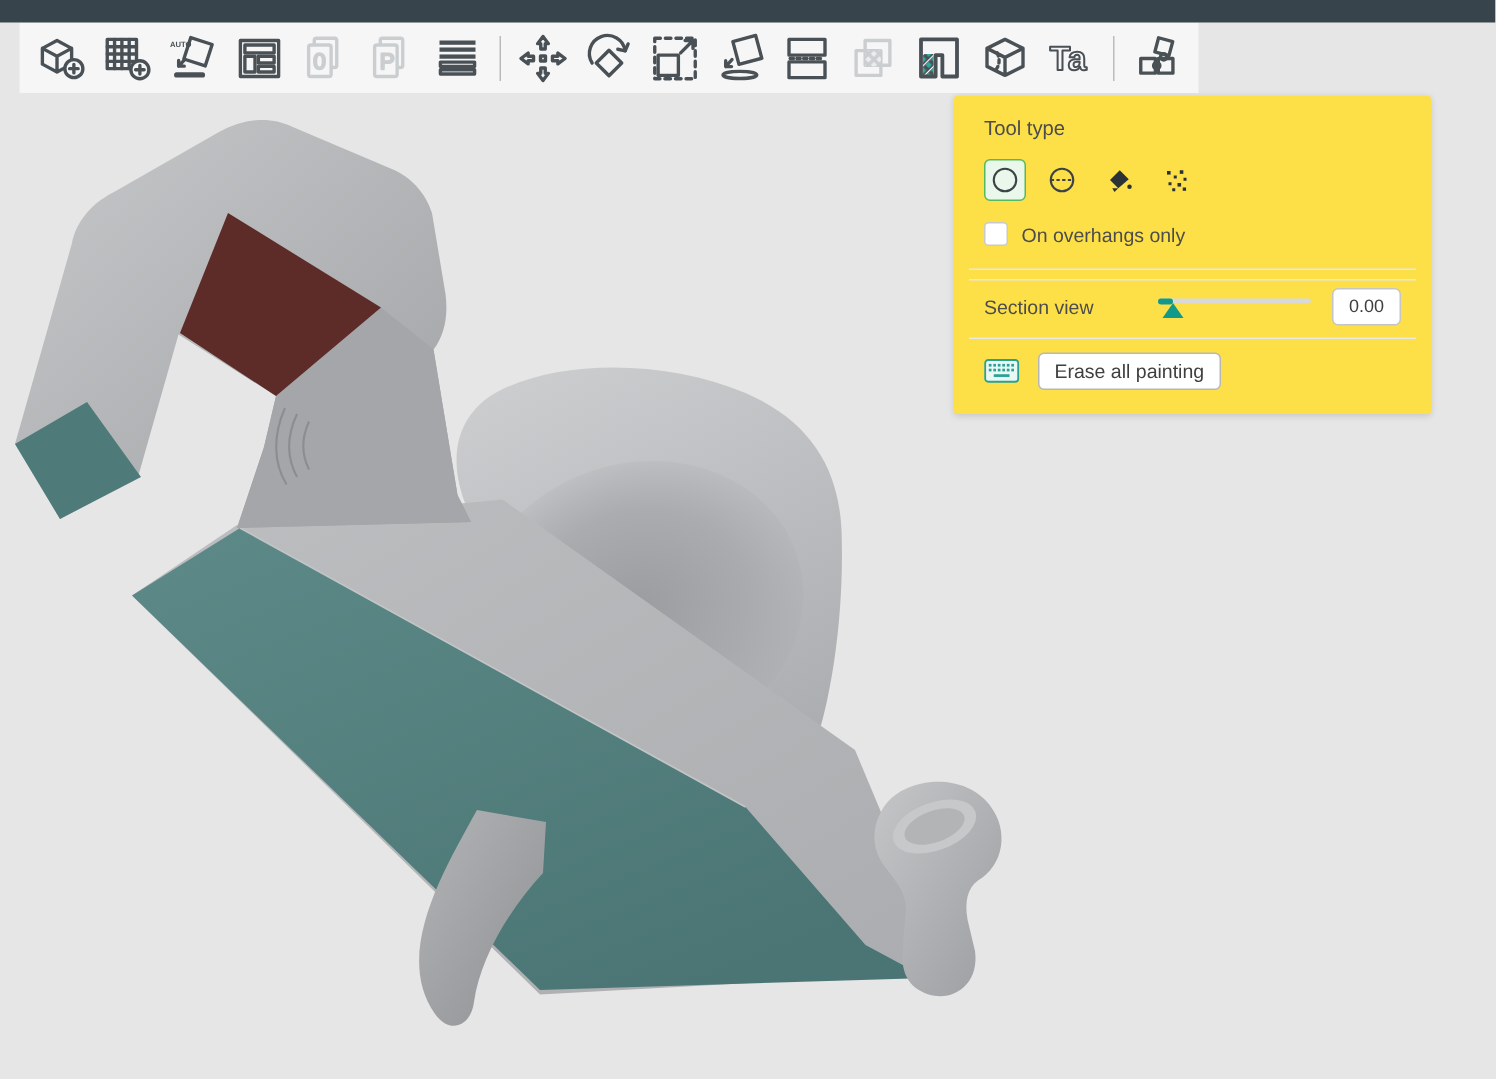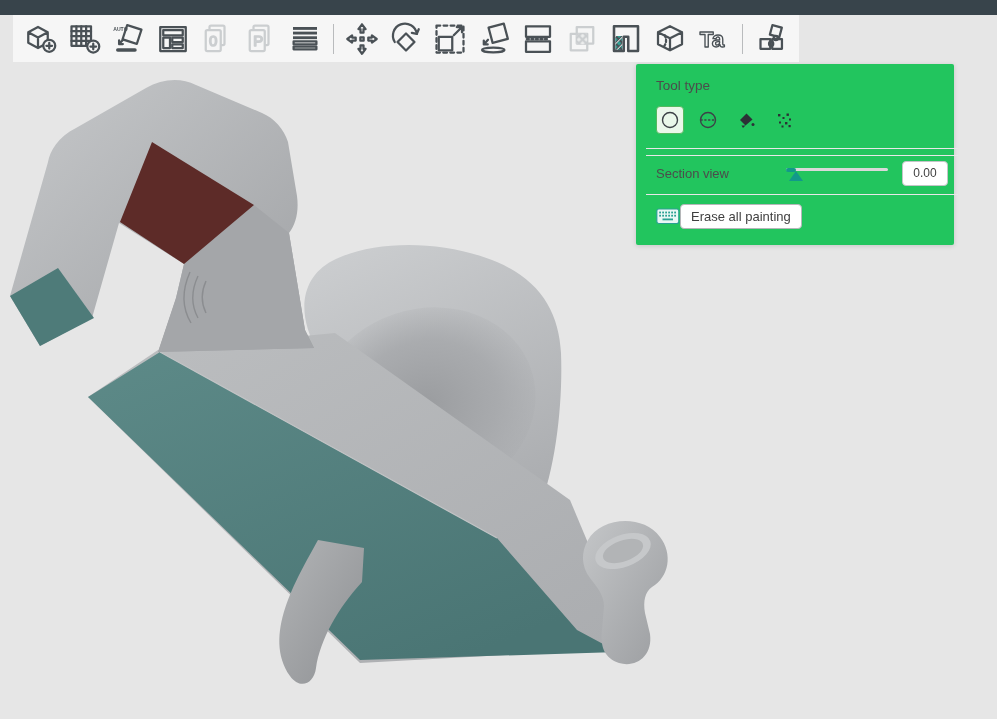--- a/index.html
+++ b/index.html
@@ -15,22 +15,22 @@
   .icbtn{width:44px;height:44px;display:flex;align-items:center;justify-content:center;
     background:none;border:none;padding:0;cursor:pointer;}
   .icbtn svg{stroke:#4a5156;fill:none;stroke-width:1.5;stroke-linejoin:round;stroke-linecap:round;}
   .icbtn.disabled svg{stroke:#cbced0;}
   .tsep{width:1px;height:30px;background:#b9bbbd;margin:0 6px;}
 
   
   .viewport{position:absolute;left:0;top:0;z-index:1;}
 
   
-  .panel{position:absolute;left:636px;top:64px;width:318px;background:#22c55e;z-index:3;
-    border-radius:2px;box-shadow:0 1px 5px rgba(0,0,0,.14);padding:14px 6px 16px 20px;
+  .panel{position:absolute;left:636px;top:64px;width:318px;background:#fde047;z-index:3;
+    border-radius:2px;box-shadow:0 1px 5px rgba(0,0,0,.14);padding:14px 20px 16px 20px;
     box-sizing:border-box;color:#4c4c4c;font-size:13px;}
   .panel-title{margin-bottom:13px;font-size:13.5px;}
   .tools-row{display:flex;align-items:center;gap:10px;margin-bottom:13px;}
   .tool{width:28px;height:28px;border:1px solid transparent;border-radius:4px;background:none;
     display:flex;align-items:center;justify-content:center;padding:0;cursor:pointer;}
   .tool svg{stroke:#3c4247;fill:none;stroke-width:1.4;}
   .tool.selected{border-color:#55b95f;background:#e9f8ea;}
   .chk-row{display:flex;align-items:center;gap:9px;height:18px;}
   .chk{appearance:none;-webkit-appearance:none;width:16px;height:16px;border:1px solid #c8cacc;
     border-radius:3px;background:#fff;margin:0;cursor:pointer;}
@@ -39,21 +39,21 @@
   .slider-row{display:flex;align-items:center;height:30px;}
   .slider-row .lbl{white-space:nowrap;}
   .track{position:relative;width:102px;height:16px;margin-left:auto;cursor:pointer;}
   .track .line{position:absolute;left:0;top:3px;width:100%;height:3px;background:#d9d9d9;border-radius:2px;}
   .track .fill{position:absolute;left:0;top:2.5px;height:4px;background:#12998a;border-radius:2px;}
   .track .thumb{position:absolute;top:6px;width:0;height:0;transform:translateX(-50%);
     border-left:7px solid transparent;border-right:7px solid transparent;border-bottom:10px solid #12998a;}
   .val{width:40px;height:21px;border:1px solid #c3c5c7;border-radius:4px;font-size:12px;
     text-align:center;color:#3f3f3f;background:#fff;margin-left:14px;
     font-family:"Liberation Sans",sans-serif;}
-  .erase-row{display:flex;align-items:center;margin-top:8px;height:26px;}
+  .erase-row{display:flex;align-items:center;gap:12px;margin-top:8px;height:26px;}
   .btn{height:25px;padding:0 10px;border:1px solid #b5b7b9;border-radius:4px;background:#fff;
     font-size:13px;color:#3f3f3f;cursor:pointer;font-family:"Liberation Sans",sans-serif;}
 </style>
 </head>
 <body>
 
 <div class="stage">
 
   <svg class="viewport" width="997" height="719" viewBox="0 0 997 719">
     <defs>
@@ -310,20 +310,24 @@
             <rect x="15" y="8.5" width="2" height="2"></rect>
             <rect x="5" y="11.5" width="2" height="2"></rect>
             <rect x="11" y="12" width="2.4" height="2.4"></rect>
             <rect x="7.5" y="15.5" width="2" height="2"></rect>
             <rect x="14.5" y="15" width="2.2" height="2.2"></rect>
           </g>
         </svg>
       </button>
     </div>
 
+    <div class="chk-row">
+      <input type="checkbox" class="chk" style="">
+      <span>On overhangs only</span>
+    </div>
 
     <div class="hr"></div>
 
 
 
     <div class="hr2"></div>
 
     <div class="slider-row">
       <span class="lbl">Section view</span>
       <div class="track">

